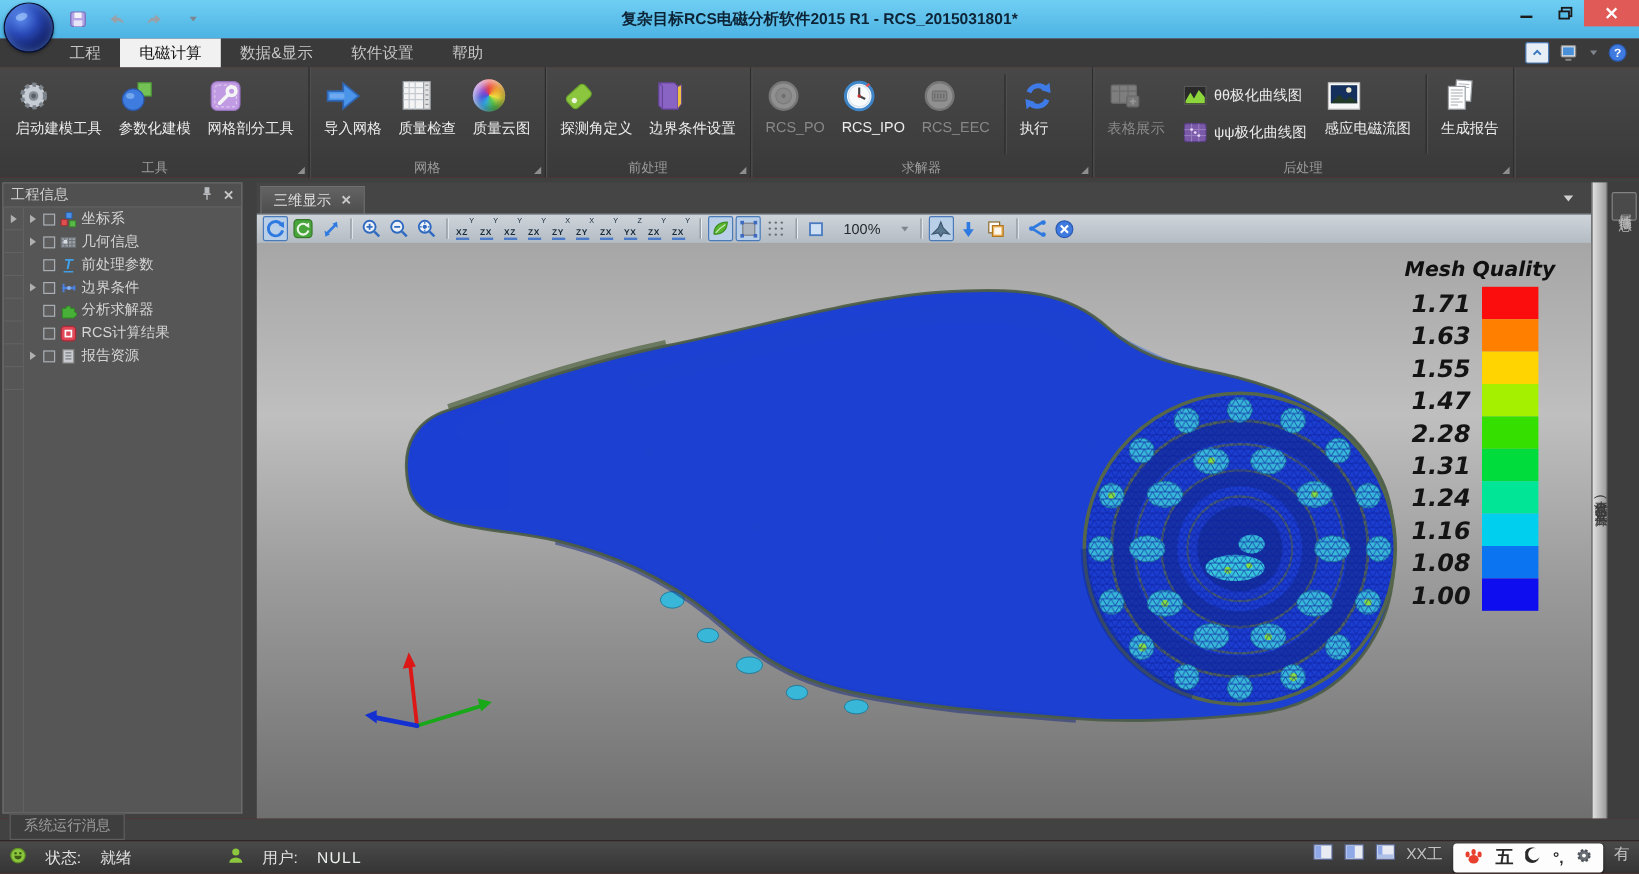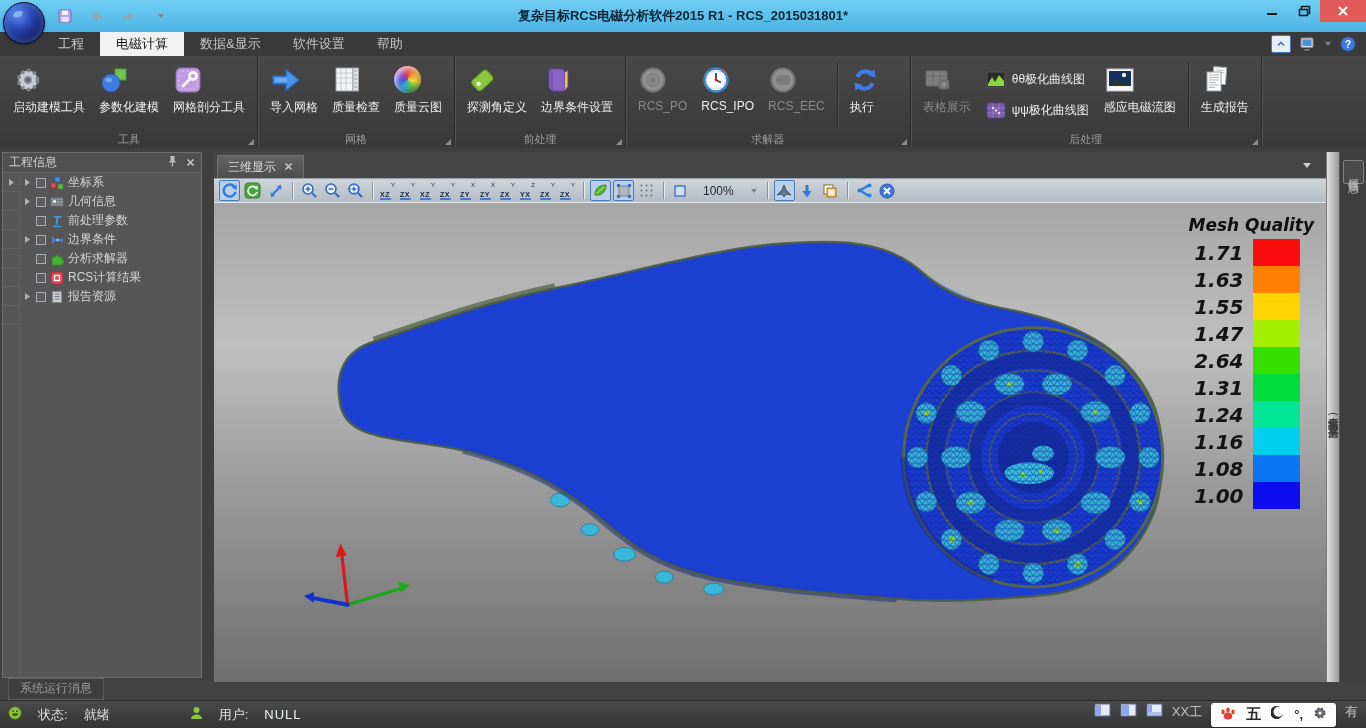--- a/index.html
+++ b/index.html
@@ -79,21 +79,21 @@
   .vb-main{position:absolute;left:1px;bottom:2px;font-size:7px;font-weight:bold;color:#16283a;text-transform:uppercase;letter-spacing:.5px;line-height:1}
   .vb-sup{position:absolute;right:2px;top:1px;font-size:6px;color:#16283a;text-transform:uppercase;line-height:1}
   .vb::after{content:"";position:absolute;left:1px;bottom:0;width:11px;height:2px;background:#4a7ac8}
   .vtb-zoom{display:flex;align-items:center;gap:16px;padding:0 3px}
   .vtb-zval{font-size:12px;color:#24292e}
 
   
   .viewport{flex:1;position:relative;overflow:hidden;
     background:linear-gradient(180deg,#a6a6a6 0%,#bfbfbf 30%,#9c9c9c 58%,#6f6f6f 100%)}
   .viewport>svg{position:absolute;inset:0;width:100%;height:100%}
-  .colorbar{position:absolute;top:12px;right:12px;z-index:5}
+  .colorbar{position:absolute;top:12px;right:30px;z-index:5}
   .cb-title{font-family:"DejaVu Sans",sans-serif;font-size:17px;font-weight:bold;font-style:italic;color:#101010;text-align:center;margin-bottom:4px;white-space:nowrap}
   .cb-row{display:flex;align-items:center;height:27px}
   .cb-val{width:64px;text-align:right;padding-right:9px;font-family:"DejaVu Sans",sans-serif;font-size:20px;font-weight:bold;font-style:italic;color:#141414;line-height:1}
   .cb-block{width:47px;height:27px}
 
   
   .strip{width:14px;background:linear-gradient(90deg,#e2e2e2,#9a9a9a);border-left:1px solid #7a7a7a;border-right:1px solid #585858;
     display:flex;align-items:center;justify-content:center}
   .strip span{writing-mode:vertical-rl;font-size:11px;color:#3a3a3a;letter-spacing:1px}
   .rail{width:26px;background:#3e3e3e;display:flex;flex-direction:column;align-items:center}
@@ -923,21 +923,21 @@
               </div>
               <div class="cb-row">
                 <span class="cb-val">1.55</span>
                 <span class="cb-block" style="background: rgb(255, 212, 0);"></span>
               </div>
               <div class="cb-row">
                 <span class="cb-val">1.47</span>
                 <span class="cb-block" style="background: rgb(164, 240, 0);"></span>
               </div>
               <div class="cb-row">
-                <span class="cb-val">2.64</span>
+                <span class="cb-val">2.28</span>
                 <span class="cb-block" style="background: rgb(53, 224, 0);"></span>
               </div>
               <div class="cb-row">
                 <span class="cb-val">1.31</span>
                 <span class="cb-block" style="background: rgb(0, 220, 60);"></span>
               </div>
               <div class="cb-row">
                 <span class="cb-val">1.24</span>
                 <span class="cb-block" style="background: rgb(0, 229, 150);"></span>
               </div>

